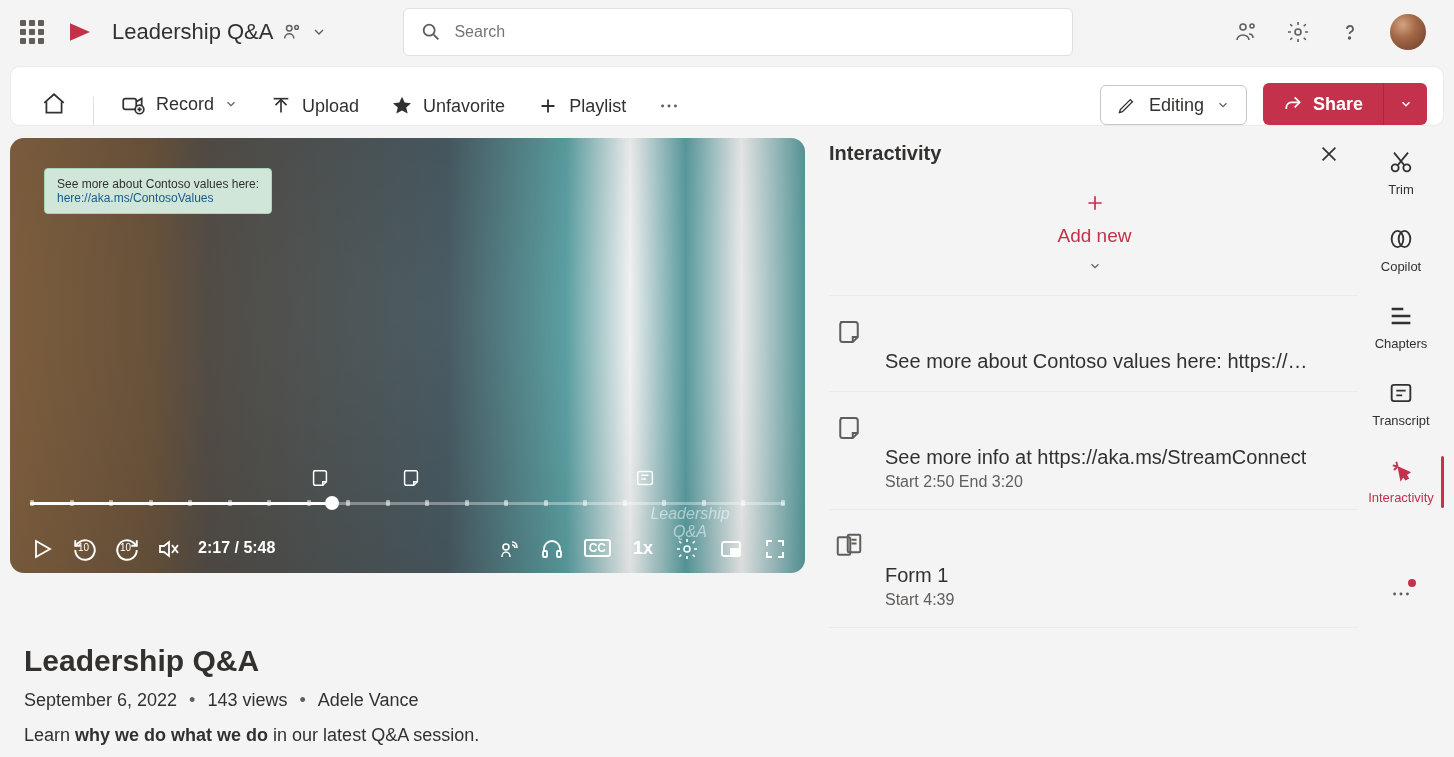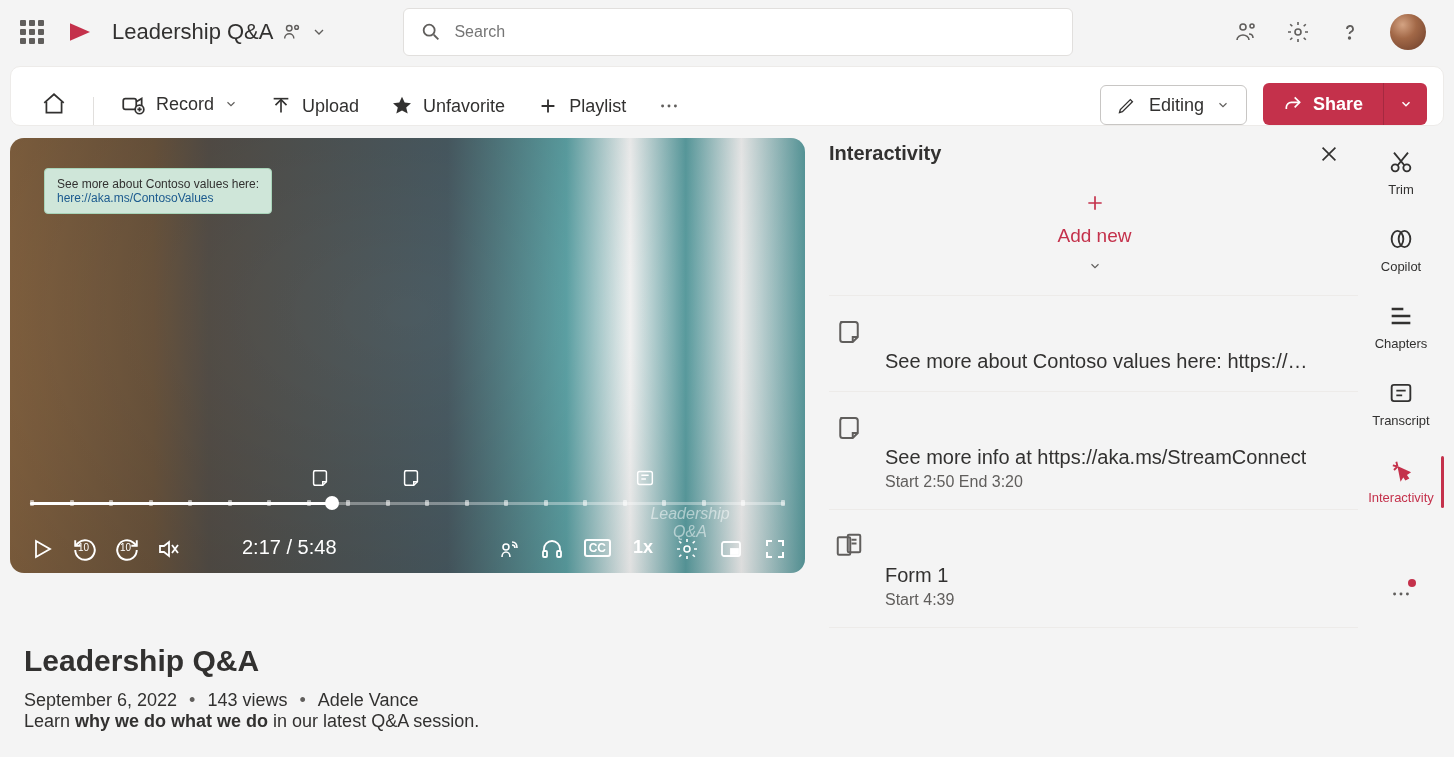--- a/index.html
+++ b/index.html
@@ -49,21 +49,21 @@
 .item-row .itxt .ititle { font-size: 20px; white-space: nowrap; overflow: hidden; text-overflow: ellipsis; max-width: 440px; margin-top: 36px; }
 .item-row .itxt .isub { font-size: 16px; color: #605e5c; margin-top: 4px; }
 .rail { width: 86px; display: flex; flex-direction: column; align-items: center; gap: 28px; padding-top: 10px; position: relative; }
 .rail-item { display: flex; flex-direction: column; align-items: center; gap: 6px; color: #323130; font-size: 13px; cursor: pointer; width:100%; text-align:center; }
 .rail-item.active { color: #c4314b; }
 .rail-item.active::after { content:""; position:absolute; right:0; width:3px; height:52px; background:#c4314b; border-radius:2px; }
 .rail .more-dots { margin-top: 50px; color:#605e5c; position:relative; }
 .rail .more-dots::after { content:""; position:absolute; top:-4px; right:-4px; width:8px; height:8px; background:#c4314b; border-radius:50%; }
 .meta-section { padding: 16px 24px; }
 .meta-section h1 { font-size: 30px; font-weight: 700; margin-bottom: 12px; }
-.meta-line { font-size: 18px; color: #323130; }
+.meta-line { font-size: 18px; color: #323130; margin-bottom: 14px; }
 .meta-line .sep { margin: 0 12px; color: #605e5c; }
 .desc { font-size: 18px; }
 .desc strong { font-weight: 700; }
 .skip-badge { position:absolute; bottom:6px; font-size:10px; color:#fff; }
 svg { display:block; }
 </style>
 </head>
 <body>
 
 <div class="top-bar">
@@ -278,21 +278,21 @@
             <path d="M21 3v5h-5"></path>
           </svg>
           <span class="skip-badge" style="left:6px;">10</span>
         </span>
       <span class="small-ico">
           <svg width="24" height="24" viewBox="0 0 24 24" stroke="#fff" fill="none" stroke-width="1.8">
             <path d="M4 9v6h4l5 4V5L8 9H4z"></path>
             <path d="M16 8l6 8M22 8l-6 8"></path>
           </svg>
         </span>
-      <span style="font-size:20px;font-weight:400;margin-left:44px;"><span>2:17</span> / <span>5:48</span></span>
+      <span style="font-size:16px;font-weight:700;"><span>2:17</span> / <span>5:48</span></span>
       <div class="vc-right">
         <span class="small-ico">
             <svg width="24" height="24" viewBox="0 0 24 24" stroke="#fff" fill="none" stroke-width="1.6">
               <circle cx="10" cy="10" r="3"></circle>
               <path d="M6 20c0-3 2-5 4-5s4 2 4 5"></path>
               <path d="M16 8c2 0 3 1 3 3M16 5c3 0 5 2 5 6"></path>
             </svg>
           </span>
         <span class="small-ico">
             <svg width="24" height="24" viewBox="0 0 24 24" stroke="#fff" fill="none" stroke-width="1.8">

